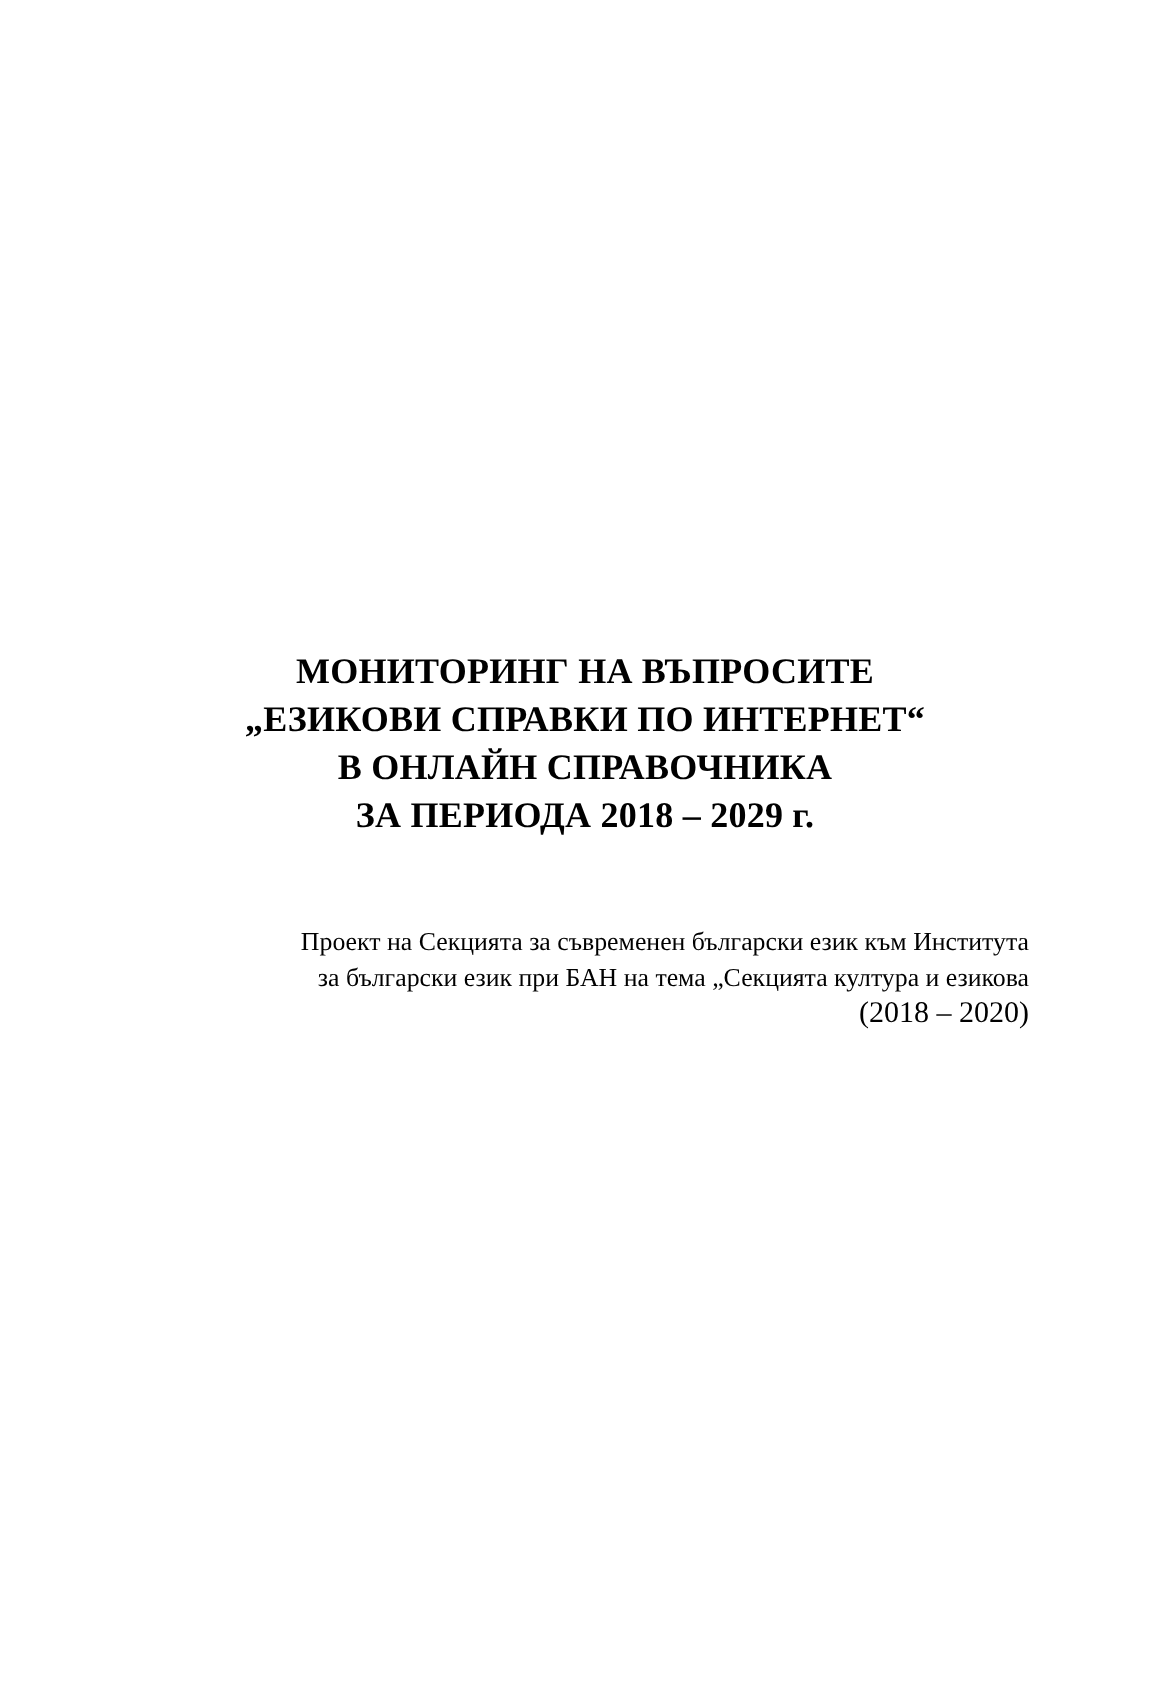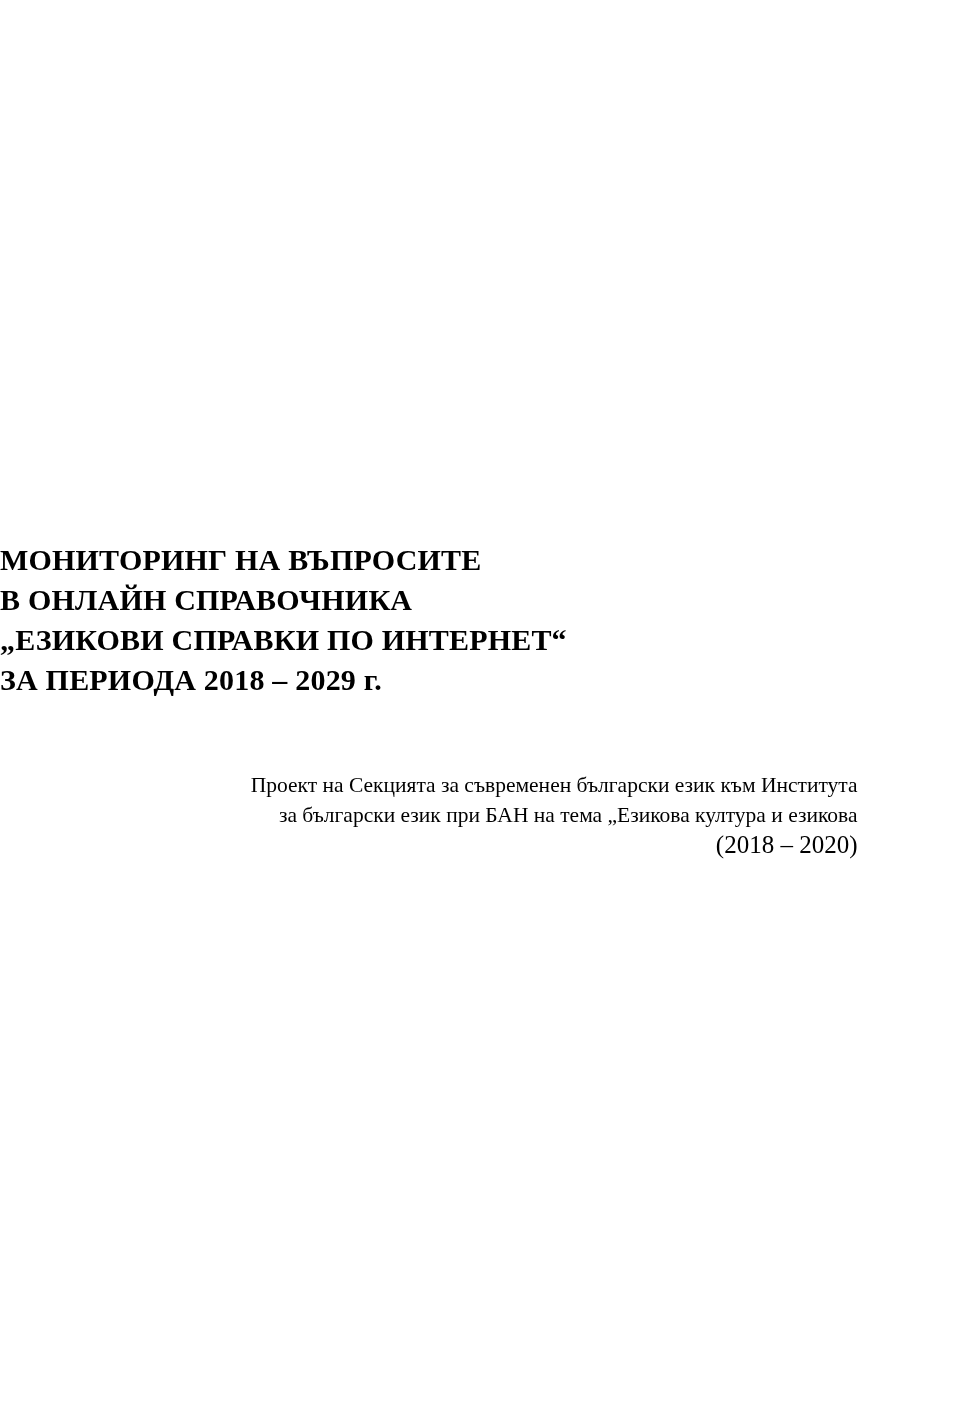--- a/index.html
+++ b/index.html
@@ -20,21 +20,21 @@
     height: 1418px;
     position: relative;
     box-sizing: border-box;
     background: #ffffff;
   }
   .title-block {
     position: absolute;
     left: 0;
     right: 0;
     top: 540px;
-    text-align: left;
+    text-align: center;
   }
   .title-line {
     font-weight: bold;
     font-size: 30px;
     line-height: 40px;
     letter-spacing: 0.2px;
     white-space: nowrap;
   }
   .subtitle-block {
     position: absolute;
@@ -53,24 +53,24 @@
     line-height: 30px;
   }
 </style>
 </head>
 <body>
 
 <div class="page">
 
   <div class="title-block">
     <div class="title-line">МОНИТОРИНГ НА ВЪПРОСИТЕ</div>
+    <div class="title-line">„ЕЗИКОВИ СПРАВКИ ПО ИНТЕРНЕТ“</div>
     <div class="title-line">В ОНЛАЙН СПРАВОЧНИКА</div>
-    <div class="title-line">„ЕЗИКОВИ СПРАВКИ ПО ИНТЕРНЕТ“</div>
     <div class="title-line">ЗА ПЕРИОДА 2018 – 2029 г.</div>
   </div>
 
   <div class="subtitle-block">
     <div class="subtitle-line">Проект на Секцията за съвременен български език към Института</div>
-    <div class="subtitle-line">за български език при БАН на тема „Езикова култура и езикова</div>
+    <div class="subtitle-line">за български език при БАН на тема „Секцията култура и езикова</div>
     <div class="subtitle-years">(2018 – 2020)</div>
   </div>
 
 </div>
 
 </body></html>

